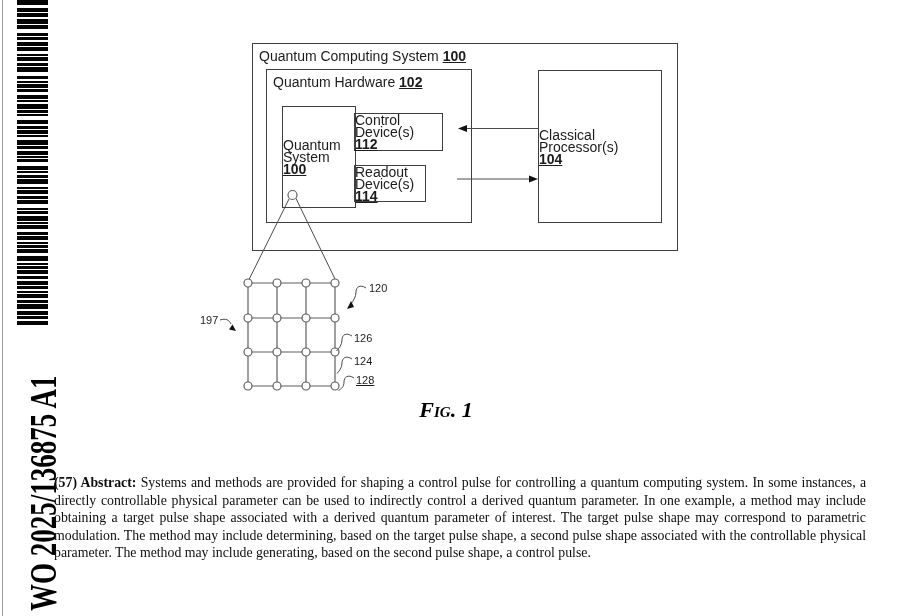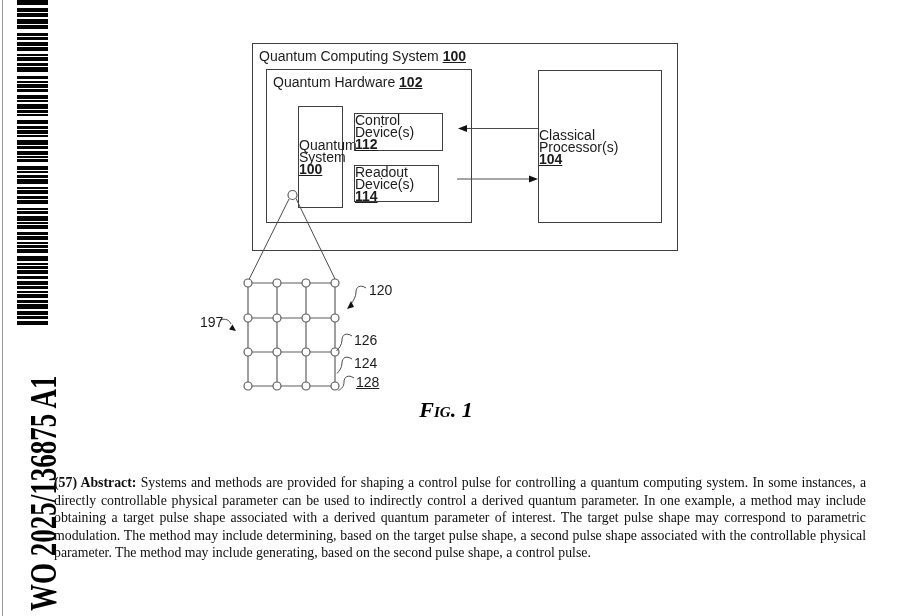--- a/index.html
+++ b/index.html
@@ -21,21 +21,21 @@
   .box-title{position:absolute;left:6px;top:4px;white-space:nowrap;}
   .center-label{position:absolute;left:0;right:0;top:50%;transform:translateY(-50%);
                 text-align:left;line-height:12px;}
   .ref{font-weight:bold;text-decoration:underline;}
   svg.overlay{position:absolute;left:0;top:0;pointer-events:none;}
   .dline{stroke:#4a4a4a;stroke-width:1;fill:none;}
   .gline{stroke:#5f5f5f;stroke-width:1.2;fill:none;}
   .gnode{stroke:#5f5f5f;stroke-width:1.2;fill:#ffffff;}
   .ahead{fill:#111111;stroke:none;}
   .leader{stroke:#4a4a4a;stroke-width:1;fill:none;}
-  .ref-label{position:absolute;font-family:"Liberation Sans",sans-serif;font-size:14px;
+  .ref-label{position:absolute;font-family:"Liberation Sans",sans-serif;font-size:11px;
              color:#1c1c1c;white-space:nowrap;}
   
   .fig-caption{position:absolute;left:396px;top:397px;width:100px;text-align:center;
                font-family:"Liberation Serif",serif;font-weight:bold;font-style:italic;
                font-variant:small-caps;font-size:22px;color:#000;}
   
   .abstract{position:absolute;left:54px;top:474px;width:812px;text-align:justify;
             font-size:13.8px;line-height:17.5px;color:#0e0e0e;}
   .abstract .lbl{font-weight:bold;}
 </style>
@@ -123,36 +123,36 @@
     </div>
   </div>
 
   <div class="box" style="left:266px;top:69px;width:206px;height:154px;">
     <div class="box-title">
       <span>Quantum Hardware</span>
       <span class="ref">102</span>
     </div>
   </div>
 
-  <div class="box" style="left:298px;top:106px;width:45px;height:102px;">
+  <div class="box" style="left:282px;top:106px;width:74px;height:102px;">
     <div class="center-label">
       <span>Quantum</span><br>
       <span>System</span>
       <span class="ref">100</span>
     </div>
   </div>
 
   <div class="box" style="left:354px;top:113px;width:89px;height:38px;">
     <div class="center-label">
       <span>Control Device(s)</span><br>
       <span class="ref">112</span>
     </div>
   </div>
 
-  <div class="box" style="left:354px;top:165px;width:85px;height:37px;">
+  <div class="box" style="left:354px;top:165px;width:72px;height:37px;">
     <div class="center-label">
       <span>Readout Device(s)</span><br>
       <span class="ref">114</span>
     </div>
   </div>
 
   <div class="box" style="left:538px;top:70px;width:124px;height:153px;">
     <div class="center-label">
       <span>Classical Processor(s)</span><br>
       <span class="ref">104</span>

